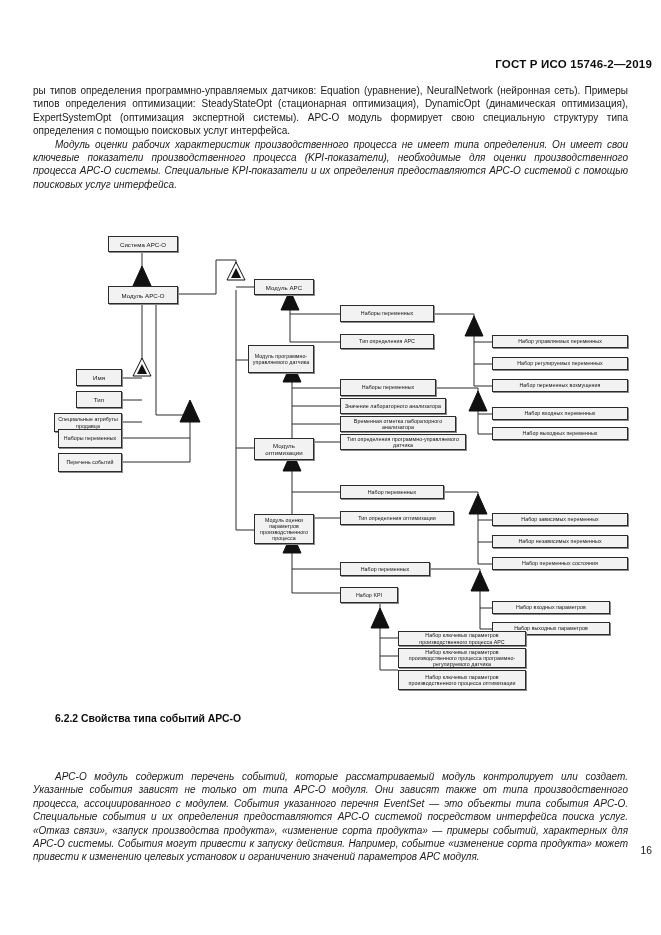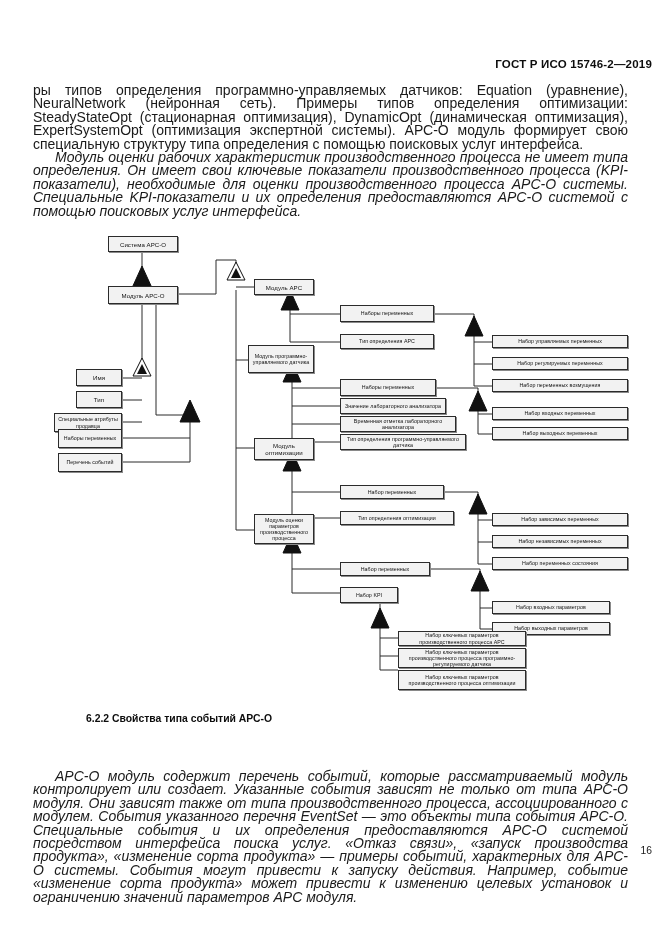--- a/index.html
+++ b/index.html
@@ -29,41 +29,40 @@
     font-size: 11.5px;
     font-weight: bold;
     letter-spacing: 0.2px;
     color: #0d0d0d;
   }
   
   .text-block {
     position: absolute;
     left: 33px;
     width: 595px;
-    font-size: 14px;
+    font-size: 10px;
     line-height: 13.4px;
     text-align: justify;
     color: #1a1a1a;
   }
   .text-block p {
     margin: 0;
   }
   .text-block p.ind {
     text-indent: 22px;
     font-style: italic;
   }
   #intro-text { top: 84px; }
   #section-heading {
     position: absolute;
     left: 55px;
     top: 713px;
     font-size: 10.4px;
     font-weight: bold;
     color: #0d0d0d;
-    margin-left: 31px;
   }
   #section-text { top: 770px; }
 
   .fig-caption {
     position: absolute;
     left: 0;
     top: 683px;
     width: 661px;
     text-align: center;
     font-size: 9.6px;

